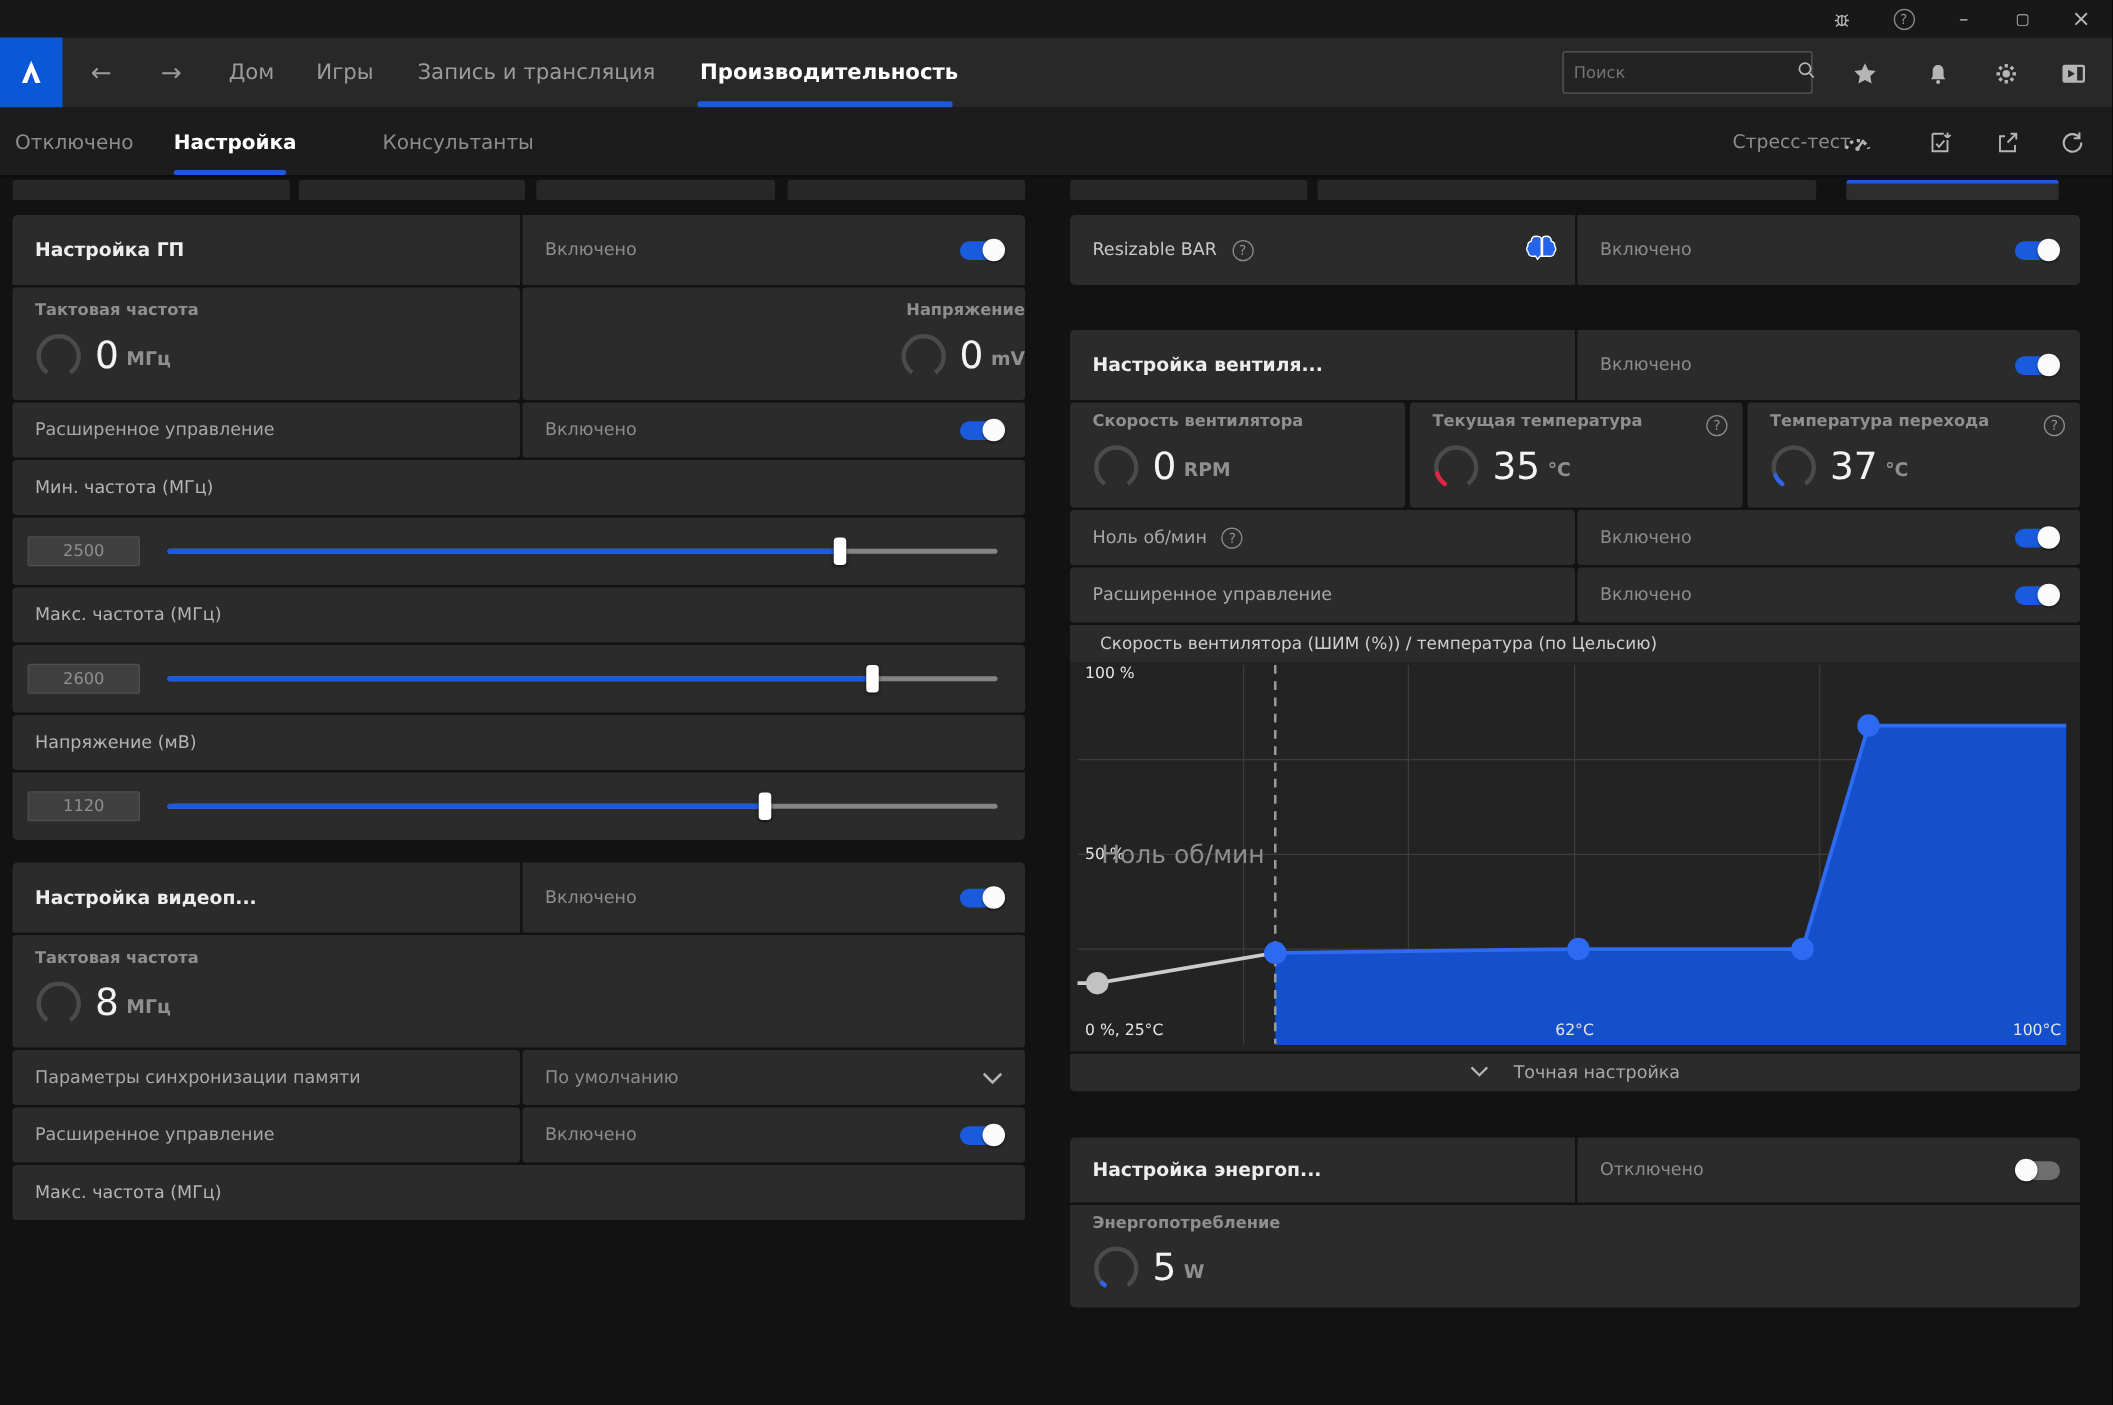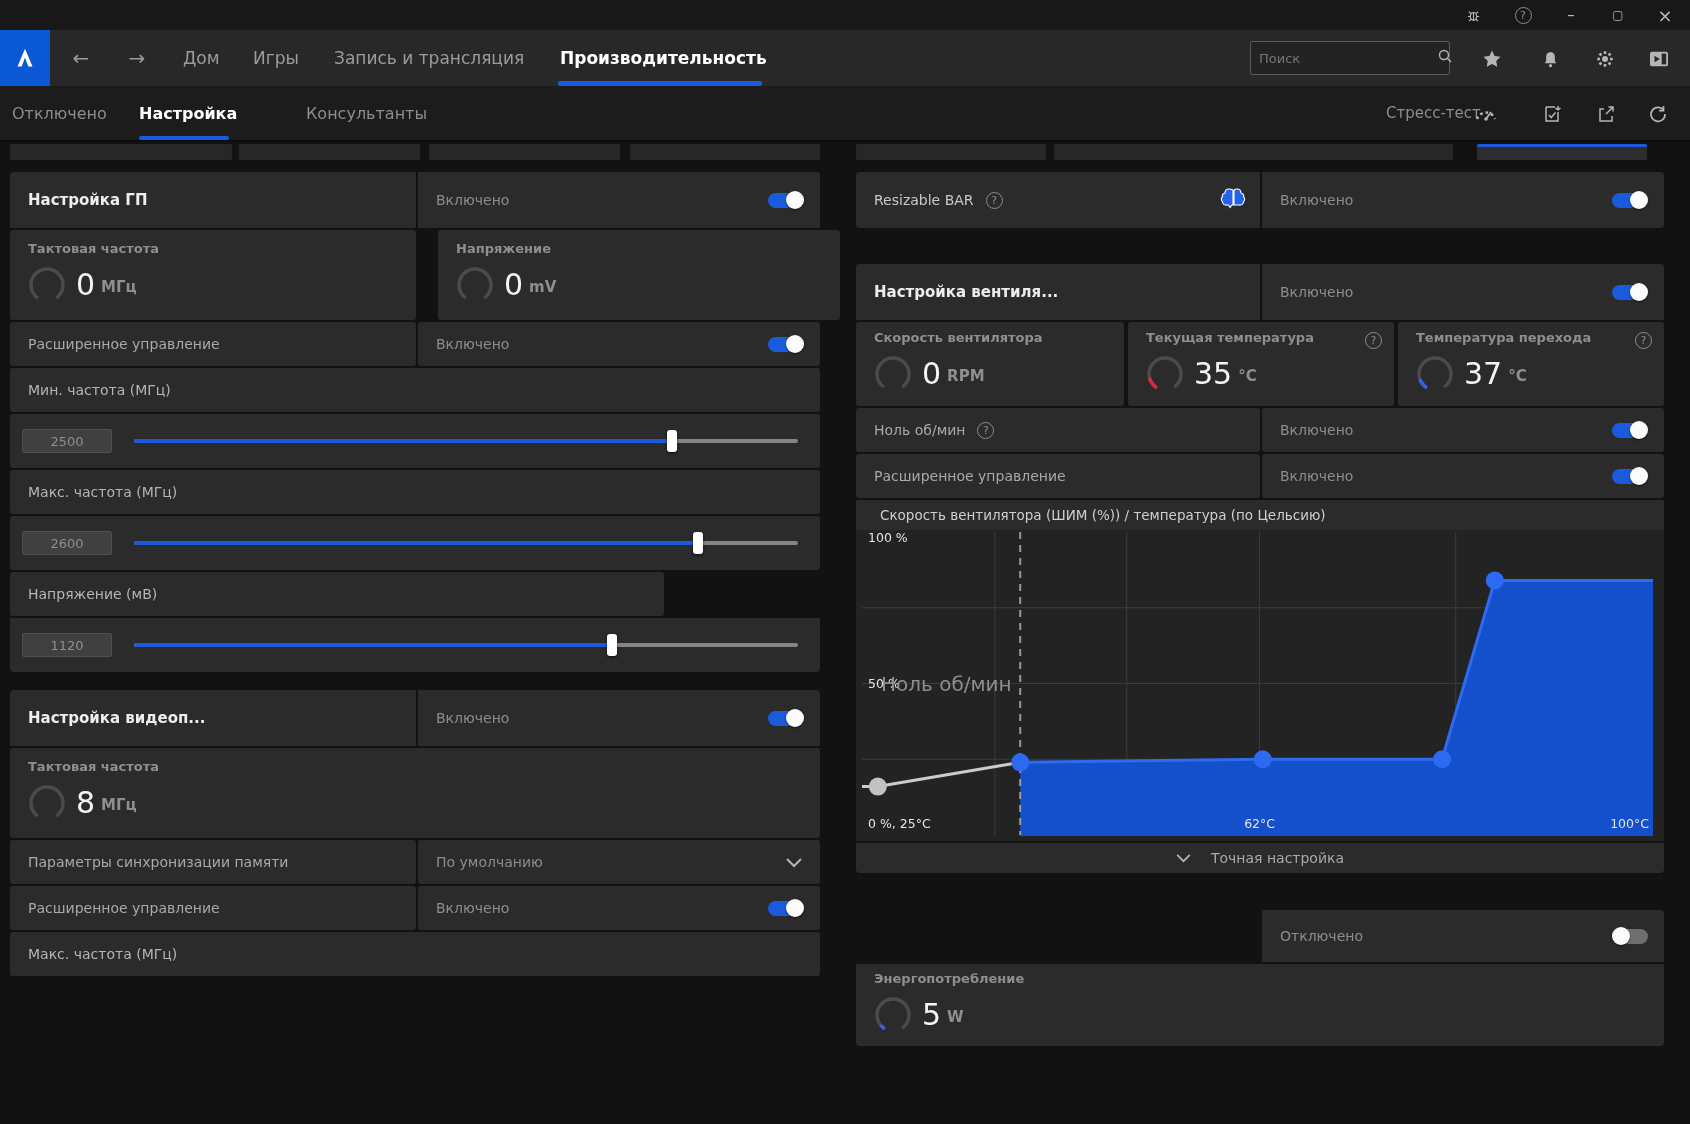--- a/index.html
+++ b/index.html
@@ -187,21 +187,21 @@
   <div class="cell gaugecell" style="left:10px;top:230px;width:406px;height:90px;">
     <div class="gauge-label">Тактовая частота</div>
     <div class="gauge-line">
       <span><svg width="46" height="46">
             <path d="M 13.822777018383267 38.10643270862387 A 16 16 0 1 1 32.177222981616744 38.10643270862386" stroke="#4b4b4b" stroke-width="3.5" fill="none"></path>
           </svg></span>
       <span class="gauge-val">0</span>
       <span class="gauge-unit">МГц</span>
     </div>
   </div>
-  <div class="cell gaugecell" style="left:438px;top:230px;width:402px;height:90px;">
+  <div class="cell gaugecell" style="left:418px;top:230px;width:402px;height:90px;align-items:flex-end;">
     <div class="gauge-label">Напряжение</div>
     <div class="gauge-line">
       <span><svg width="46" height="46">
             <path d="M 13.822777018383267 38.10643270862387 A 16 16 0 1 1 32.177222981616744 38.10643270862386" stroke="#4b4b4b" stroke-width="3.5" fill="none"></path>
           </svg></span>
       <span class="gauge-val">0</span>
       <span class="gauge-unit">mV</span>
     </div>
   </div>
   <div class="cell" style="left:10px;top:322px;width:406px;height:44px;">
@@ -226,21 +226,21 @@
   <div class="cell" style="left:10px;top:470px;width:810px;height:44px;">
     <div class="biglabel">Макс. частота (МГц)</div>
   </div>
   <div class="cell" style="left:10px;top:516px;width:810px;height:54px;">
     <div class="valbox">2600</div>
     <div class="track">
         <div class="fill" style="width: 85%;"></div>
         <div class="handle" style="left: calc(85% - 5px);"></div>
       </div>
   </div>
-  <div class="cell" style="left:10px;top:572px;width:654px;height:44px;text-align:right;">
+  <div class="cell" style="left:10px;top:572px;width:810px;height:44px;text-align:right;">
     <div class="biglabel">Напряжение (мВ)</div>
   </div>
   <div class="cell" style="left:10px;top:618px;width:810px;height:54px;border-radius:0 0 4px 4px;">
     <div class="valbox">1120</div>
     <div class="track">
         <div class="fill" style="width: 72%;"></div>
         <div class="handle" style="left: calc(72% - 5px);"></div>
       </div>
   </div>
 
@@ -397,20 +397,23 @@
   </div>
   <div class="cell" id="fine-row" style="left:856px;top:843px;width:808px;height:30px;">
     <span class="chev" style="margin-right:20px;">
       <svg width="15" height="9" viewBox="0 0 16 10">
           <path d="M1 1 L8 8 L15 1" stroke="#b5b5b5" stroke-width="2" fill="none"></path>
         </svg>
     </span>
     <span>Точная настройка</span>
   </div>
 
+  <div class="cell" style="left:856px;top:910px;width:404px;height:52px;border-radius:4px 0 0 0;">
+    <div class="hdr truncated">Настройка энергоп...</div>
+  </div>
   <div class="cell" style="left:1262px;top:910px;width:402px;height:52px;border-radius:0 4px 0 0;">
     <div class="status">Отключено</div>
     <div class="toggle">
         <div class="knob"></div>
       </div>
   </div>
   <div class="cell gaugecell" style="left:856px;top:964px;width:808px;height:82px;border-radius:0 0 4px 4px;">
     <div class="gauge-label">Энергопотребление</div>
     <div class="gauge-line">
       <span><svg width="46" height="46">

